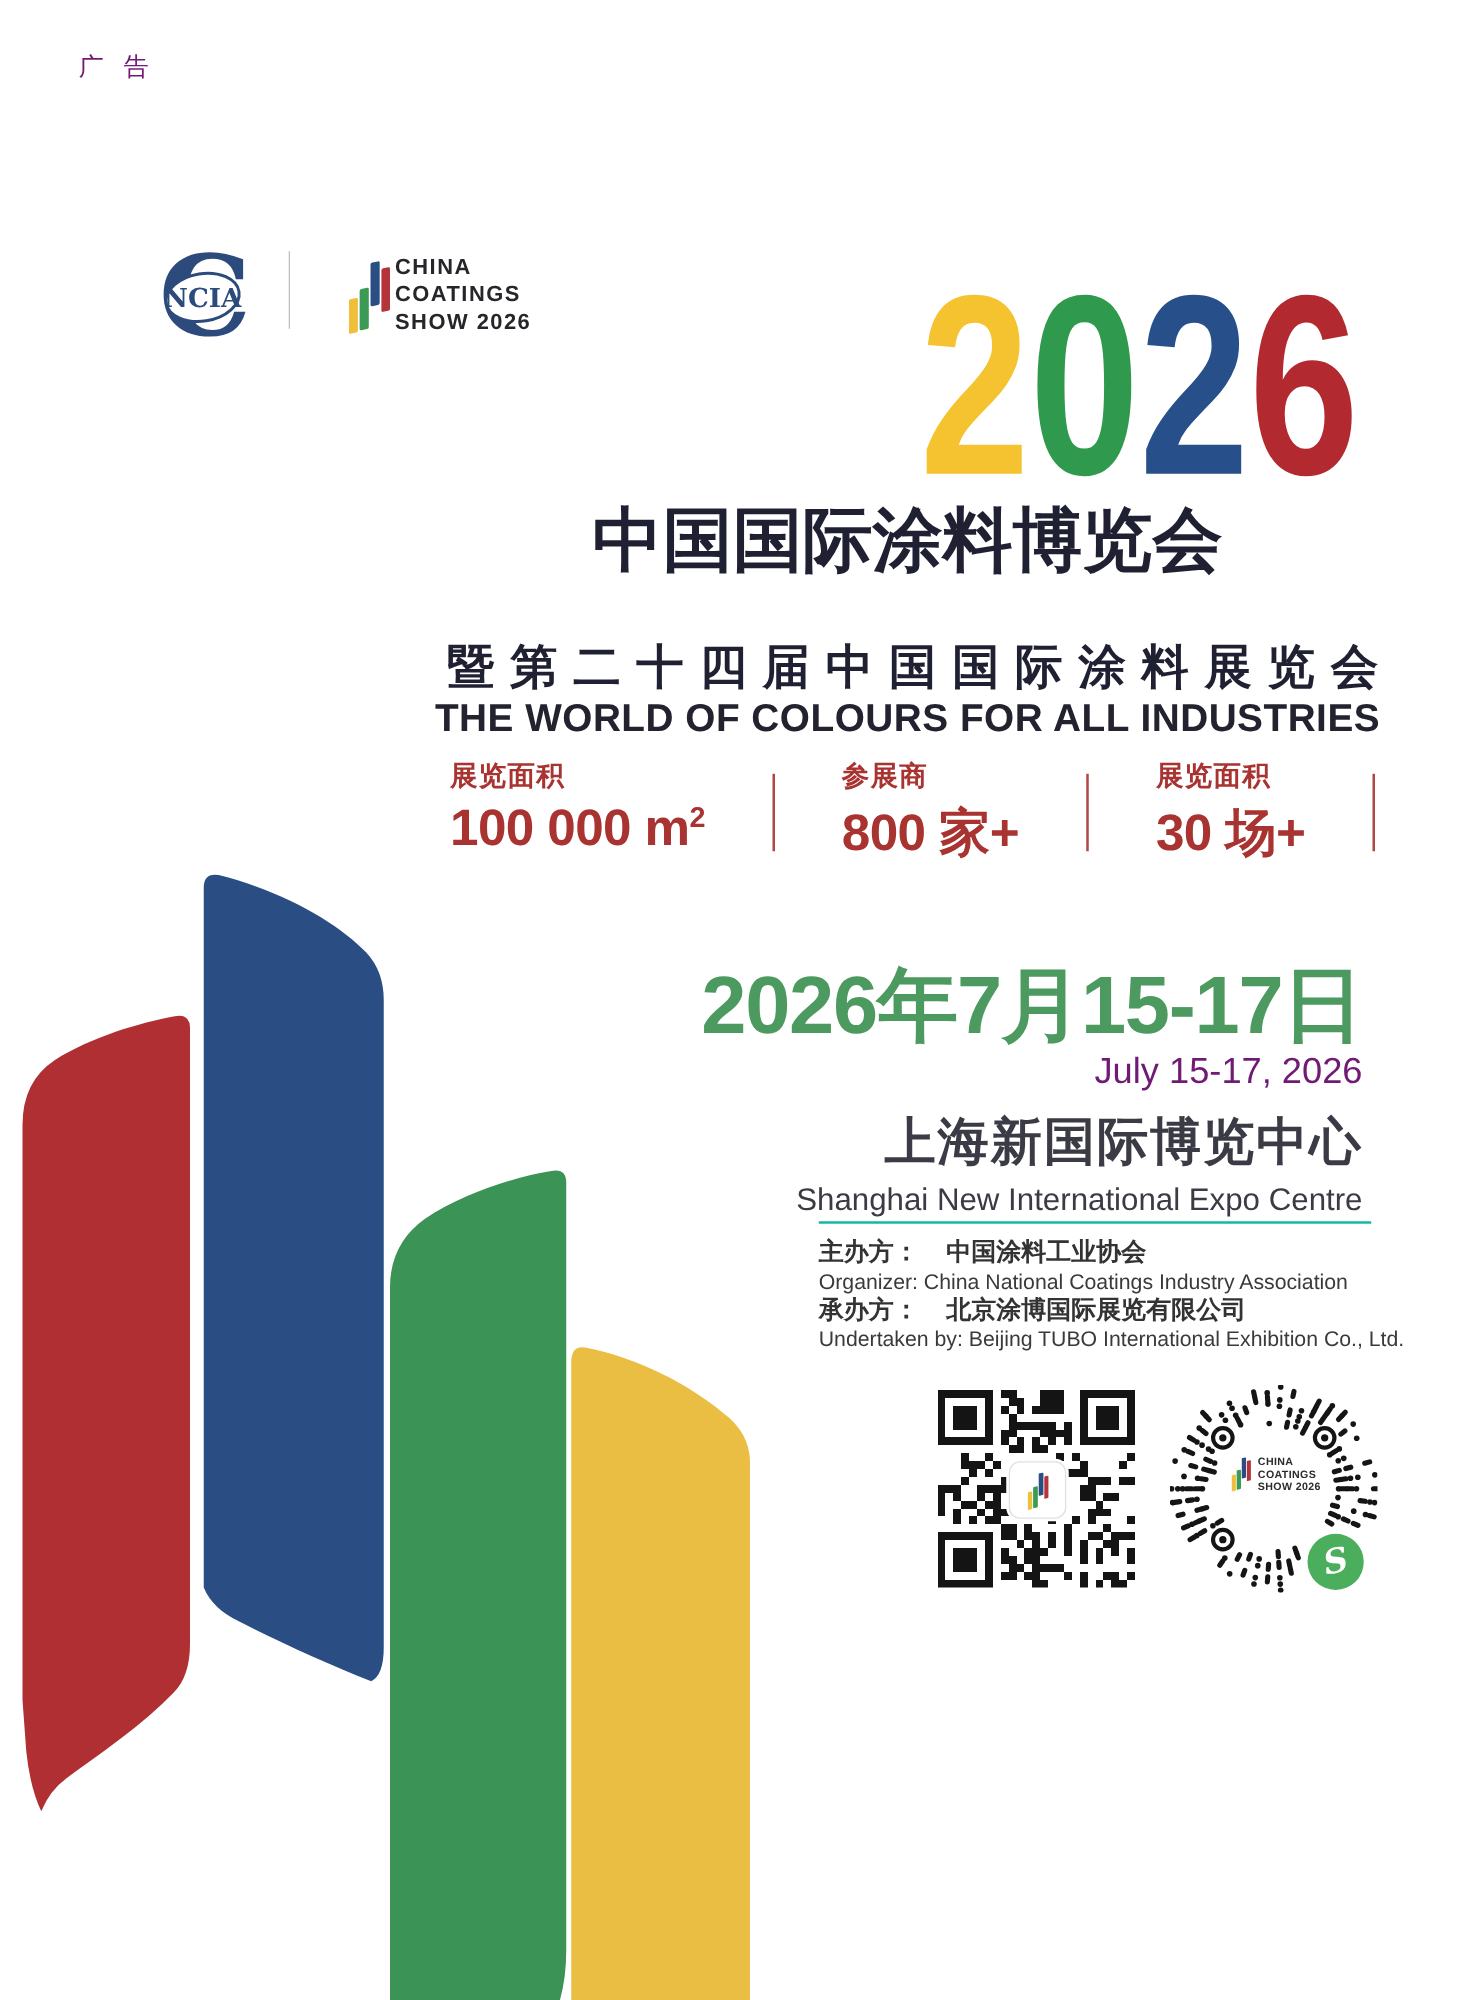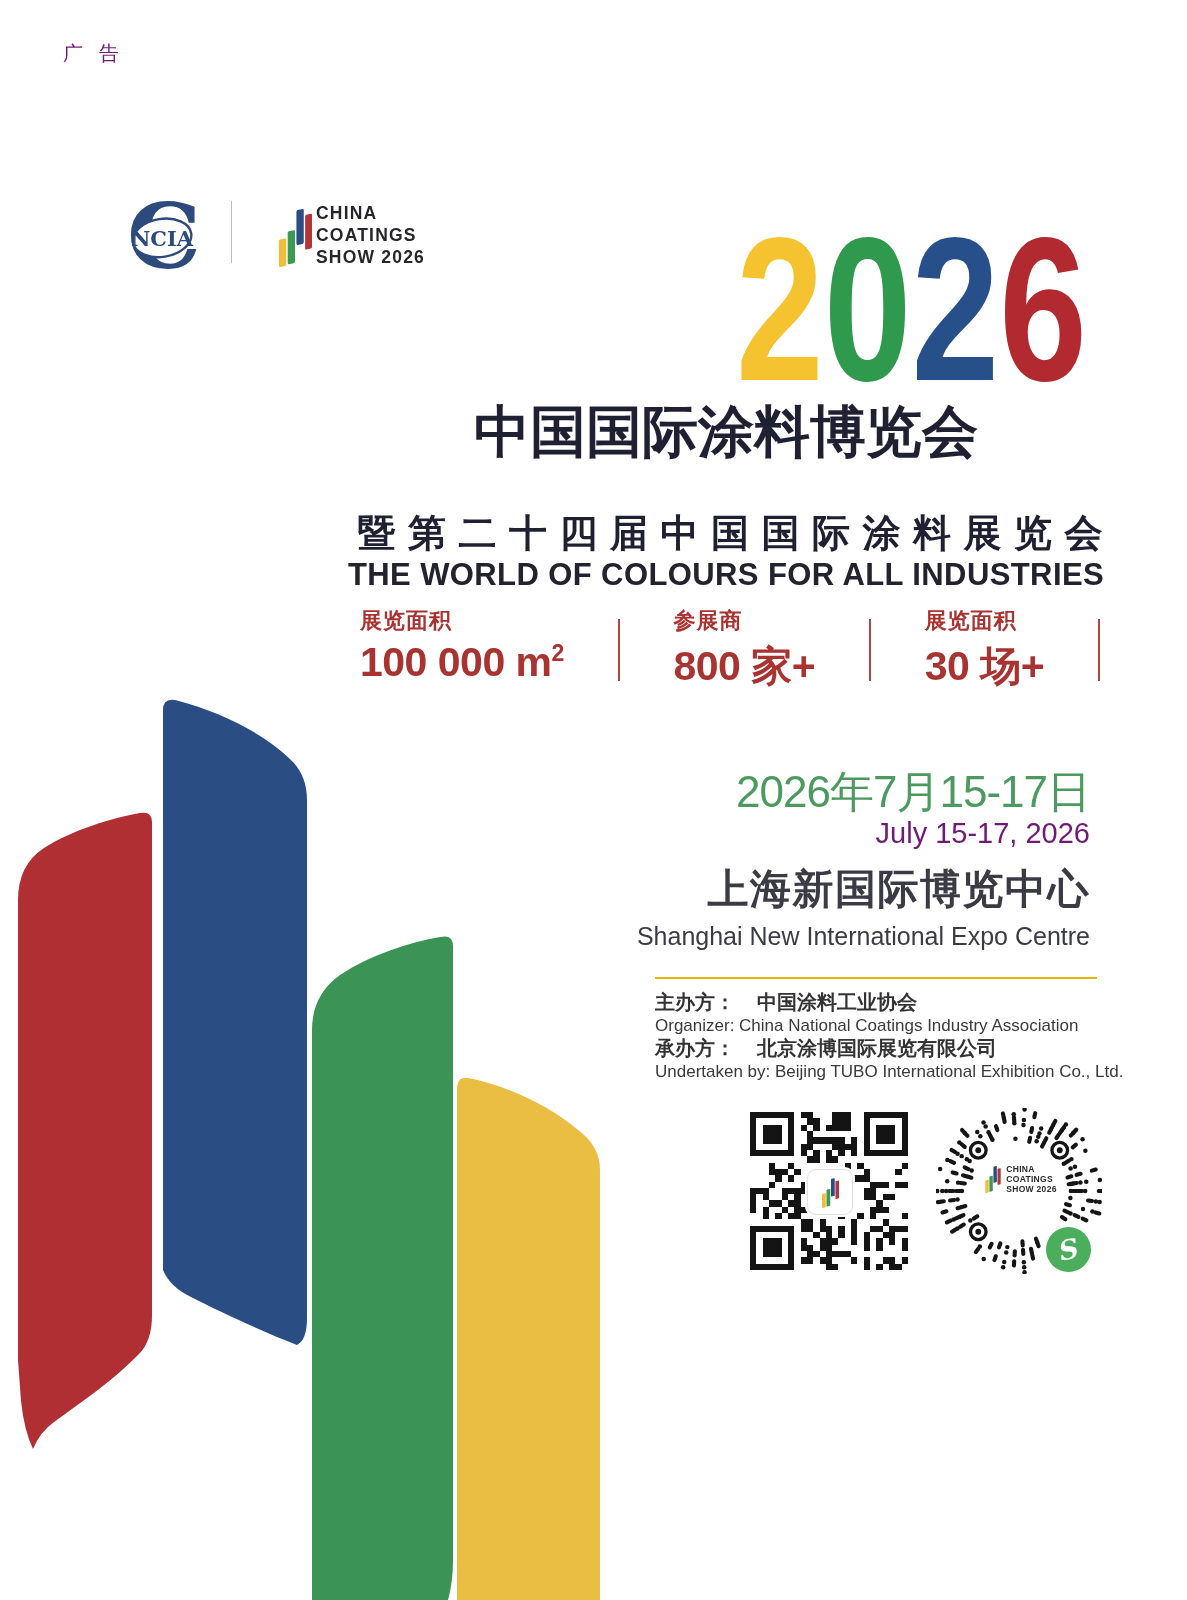--- a/index.html
+++ b/index.html
@@ -38,27 +38,27 @@
   .stat .label{font-size:22px;font-weight:700;letter-spacing:1px;}
   .stat .value{font-size:41px;font-weight:700;margin-top:3px;letter-spacing:-0.5px;white-space:nowrap;}
   .stat sup{font-size:23px;}
   .vsep{width:2px;height:62px;background:#A93330;align-self:center;opacity:.9;}
 
   
   .panels{position:absolute;left:0;top:660px;}
 
   
   .event{position:absolute;right:97px;top:768px;text-align:right;color:#3A3B45;}
-  .date-cn{font-size:44px;font-weight:400;color:#4C9A5F;line-height:1.1;white-space:nowrap;letter-spacing:-1px;}
+  .date-cn{font-size:65px;font-weight:700;color:#4C9A5F;line-height:1.1;white-space:nowrap;letter-spacing:-1px;}
   .date-en{font-size:29px;color:#701a75;margin-top:1px;font-weight:500;}
   .venue-cn{font-size:41px;font-weight:700;margin-top:12px;letter-spacing:1.5px;color:#3A3B45;}
   .venue-en{font-size:25px;margin-top:5px;color:#3A3B45;}
 
   
-  .org{position:absolute;left:655px;top:977px;width:442px;border-top:2px solid #eab308;
+  .org{position:absolute;left:655px;top:977px;width:442px;border-top:2px solid #14b8a6;
        padding-top:11px;color:#333;}
   .org .cn{font-size:20px;font-weight:700;line-height:23px;margin-top:1px;white-space:nowrap;}
   .org .cn .name{margin-left:22px;font-weight:600;}
   .org .en{font-size:17px;line-height:21px;margin-top:1px;color:#3A3A3A;white-space:nowrap;font-weight:500;}
 
   
   .qr-left{position:absolute;left:750px;top:1112px;width:158px;height:158px;}
   .qr-left svg{display:block;}
   .qr-chip{position:absolute;left:57px;top:57px;width:44px;height:44px;background:#fff;
            border:1px solid #E0E0E0;border-radius:9px;box-shadow:0 0 0 2px #fff;

